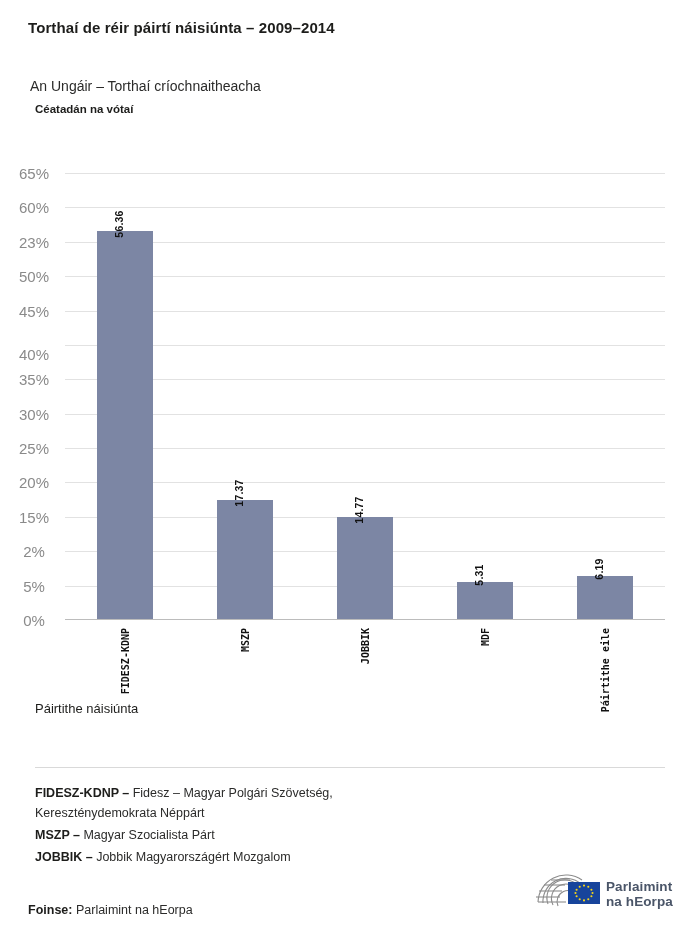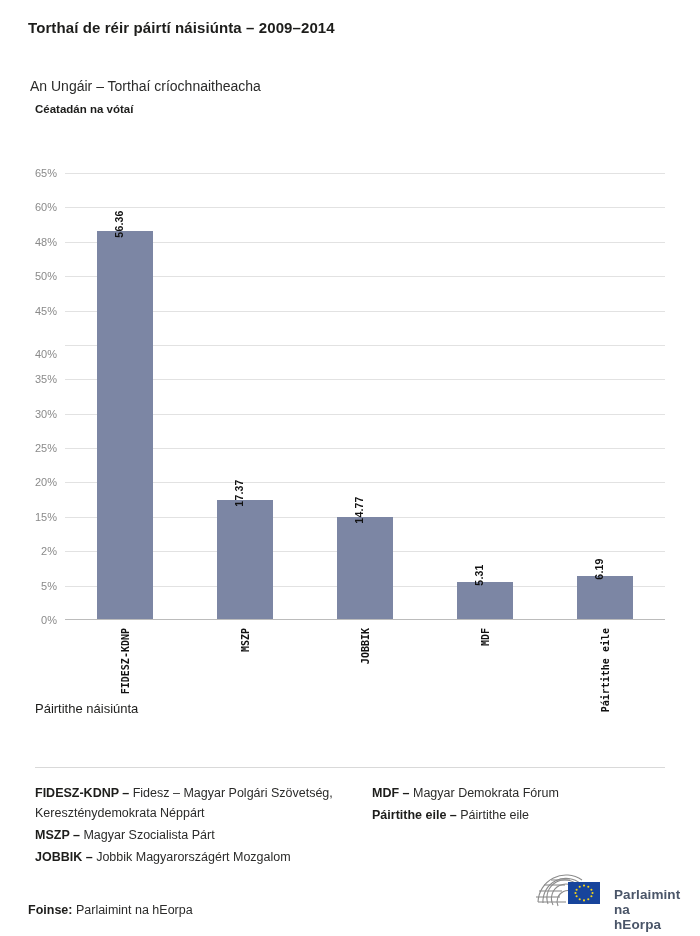--- a/index.html
+++ b/index.html
@@ -78,22 +78,22 @@
     left: 0;
     bottom: 0;
     width: 600px;
     height: 1px;
     background: #bcbcbc;
   }
   .ytick {
     position: absolute;
     right: 643px;         
     width: 46px;
-    text-align: right;
-    font-size: 11px;
+    text-align: center;
+    font-size: 15px;
     color: #8a8a8a;
     transform: translateY(-50%);
     white-space: nowrap;
   }
 
   .bar {
     position: absolute;
     bottom: 1px;
     width: 56px;
     background: #7c86a4;
@@ -173,28 +173,27 @@
   .logo {
     position: absolute;
     left: 530px;
     top: 872px;
     width: 150px;
     height: 46px;
   }
   .logo svg { display: block; }
   .logo-text {
     position: absolute;
-    left: 84px;
+    left: 76px;
     top: 7px;
     font-size: 13.5px;
     font-weight: bold;
     line-height: 15px;
     color: #4a5568;
     letter-spacing: 0.1px;
-    margin-top: 8px;
   }
 </style>
 </head>
 <body>
 
 <div class="page">
 
   <div class="title">Torthaí de réir páirtí náisiúnta – 2009–2014</div>
   <div class="subtitle">An Ungáir – Torthaí críochnaitheacha</div>
   <div class="axis-caption">Céatadán na vótaí</div>
@@ -241,37 +240,33 @@
         <div class="ytick" style="top: 435.615px;">5%</div>
         <div class="ytick" style="top: 401.231px;">2%</div>
         <div class="ytick" style="top: 366.846px;">15%</div>
         <div class="ytick" style="top: 332.462px;">20%</div>
         <div class="ytick" style="top: 298.077px;">25%</div>
         <div class="ytick" style="top: 263.692px;">30%</div>
         <div class="ytick" style="top: 229.308px;">35%</div>
         <div class="ytick" style="top: 204px;">40%</div>
         <div class="ytick" style="top: 160.538px;">45%</div>
         <div class="ytick" style="top: 126.154px;">50%</div>
-        <div class="ytick" style="top: 91.7692px;">48%</div>
+        <div class="ytick" style="top: 91.7692px;">23%</div>
         <div class="ytick" style="top: 57.3846px;">60%</div>
         <div class="ytick" style="top: 23px;">65%</div>
       </div>
   </div>
 
   <div class="legend-title">Páirtithe náisiúnta</div>
   <div class="legend-rule"></div>
   <div class="legend-cols">
     <div class="legend-col left" id="legend-left">
         <div class="legend-entry"><b>FIDESZ-KDNP –</b><span> Fidesz – Magyar Polgári Szövetség, Kereszténydemokrata Néppárt</span></div>
         <div class="legend-entry"><b>MSZP –</b><span> Magyar Szocialista Párt</span></div>
         <div class="legend-entry"><b>JOBBIK –</b><span> Jobbik Magyarországért Mozgalom</span></div>
-      </div>
-    <div class="legend-col right" id="legend-right">
-        <div class="legend-entry"><b>MDF –</b><span> Magyar Demokrata Fórum</span></div>
-        <div class="legend-entry"><b>Páirtithe eile –</b><span> Páirtithe eile</span></div>
       </div>
   </div>
 
   <div class="source">
     <b>Foinse:</b>
     <span>Parlaimint na hEorpa</span>
   </div>
 
   <div class="logo">
     <svg width="150" height="46" viewBox="0 0 150 46">

